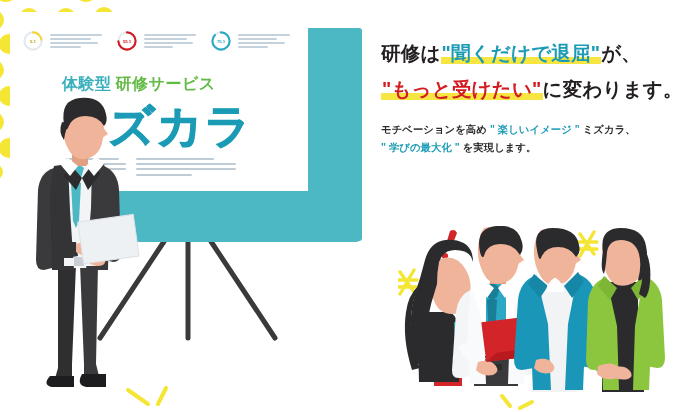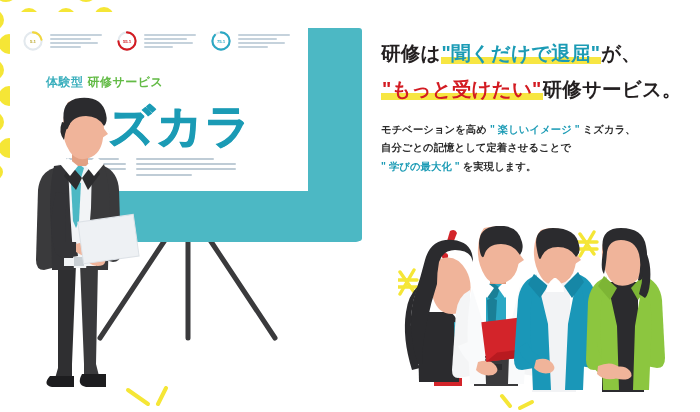--- a/index.html
+++ b/index.html
@@ -43,22 +43,22 @@
   }
   .ghost-lines{display:flex;flex-direction:column;gap:2.2px;width:52px;}
   .ghost-lines i{display:block;height:2px;border-radius:1px;background:#c5d2dc;}
 
   
   .ghost-block{position:absolute;display:flex;flex-direction:column;gap:3.1px;}
   .ghost-block i{display:block;height:2.1px;border-radius:1px;background:#bfccd6;}
 
   
   .board-sub{
-    position:absolute;left:36px;top:62px;
-    font-size:12px;font-weight:900;letter-spacing:0.5px;white-space:nowrap;z-index:6;
+    position:absolute;left:52px;top:62px;
+    font-size:16px;font-weight:900;letter-spacing:0.5px;white-space:nowrap;z-index:6;
   }
   .board-sub .a{color:#3aafbd;}
   .board-sub .b{color:#63bb46;margin-left:4px;}
   .board-title{
     position:absolute;left:50px;top:84px;
     font-size:46px;font-weight:900;letter-spacing:1px;
     color:#1b9bb5;white-space:nowrap;z-index:6;
     -webkit-text-stroke:1px #1b9bb5;
   }
 
@@ -248,26 +248,25 @@
     <g transform="rotate(-8 95 140)">
       <path d="M66 122 h56 v42 h-56 z" fill="#eef1f4" stroke="#dde2e7" stroke-width="1"></path>
     </g>
   </svg>
 
   <div class="copy">
     <div class="head-line">
       <span>研修は</span><span class="hl tq">"聞くだけで退屈"</span><span>が、</span>
     </div>
     <div class="head-line second">
-      <span class="hl rq">"もっと受けたい"</span><span>研修サービス。</span>
+      <span class="hl rq">"もっと受けたい"</span><span>に変わります。</span>
     </div>
 
     <div class="body-copy">
       <p><span>モチベーションを高め </span><span class="accent">" 楽しいイメージ "</span><span> ミズカラ、</span></p>
-      <p><span>自分ごとの記憶として定着させることで</span></p>
       <p><span class="accent">" 学びの最大化 "</span><span> を実現します。</span></p>
     </div>
   </div>
 
   <svg class="group" viewBox="0 0 300 186">
 
     <g>
       <path d="M52 5 q5 -3 7 2 l-7 18 l-5 -3 z" fill="#d3242a"></path>
       <circle cx="47" cy="30" r="3.1" fill="#d3242a"></circle>
     </g>

